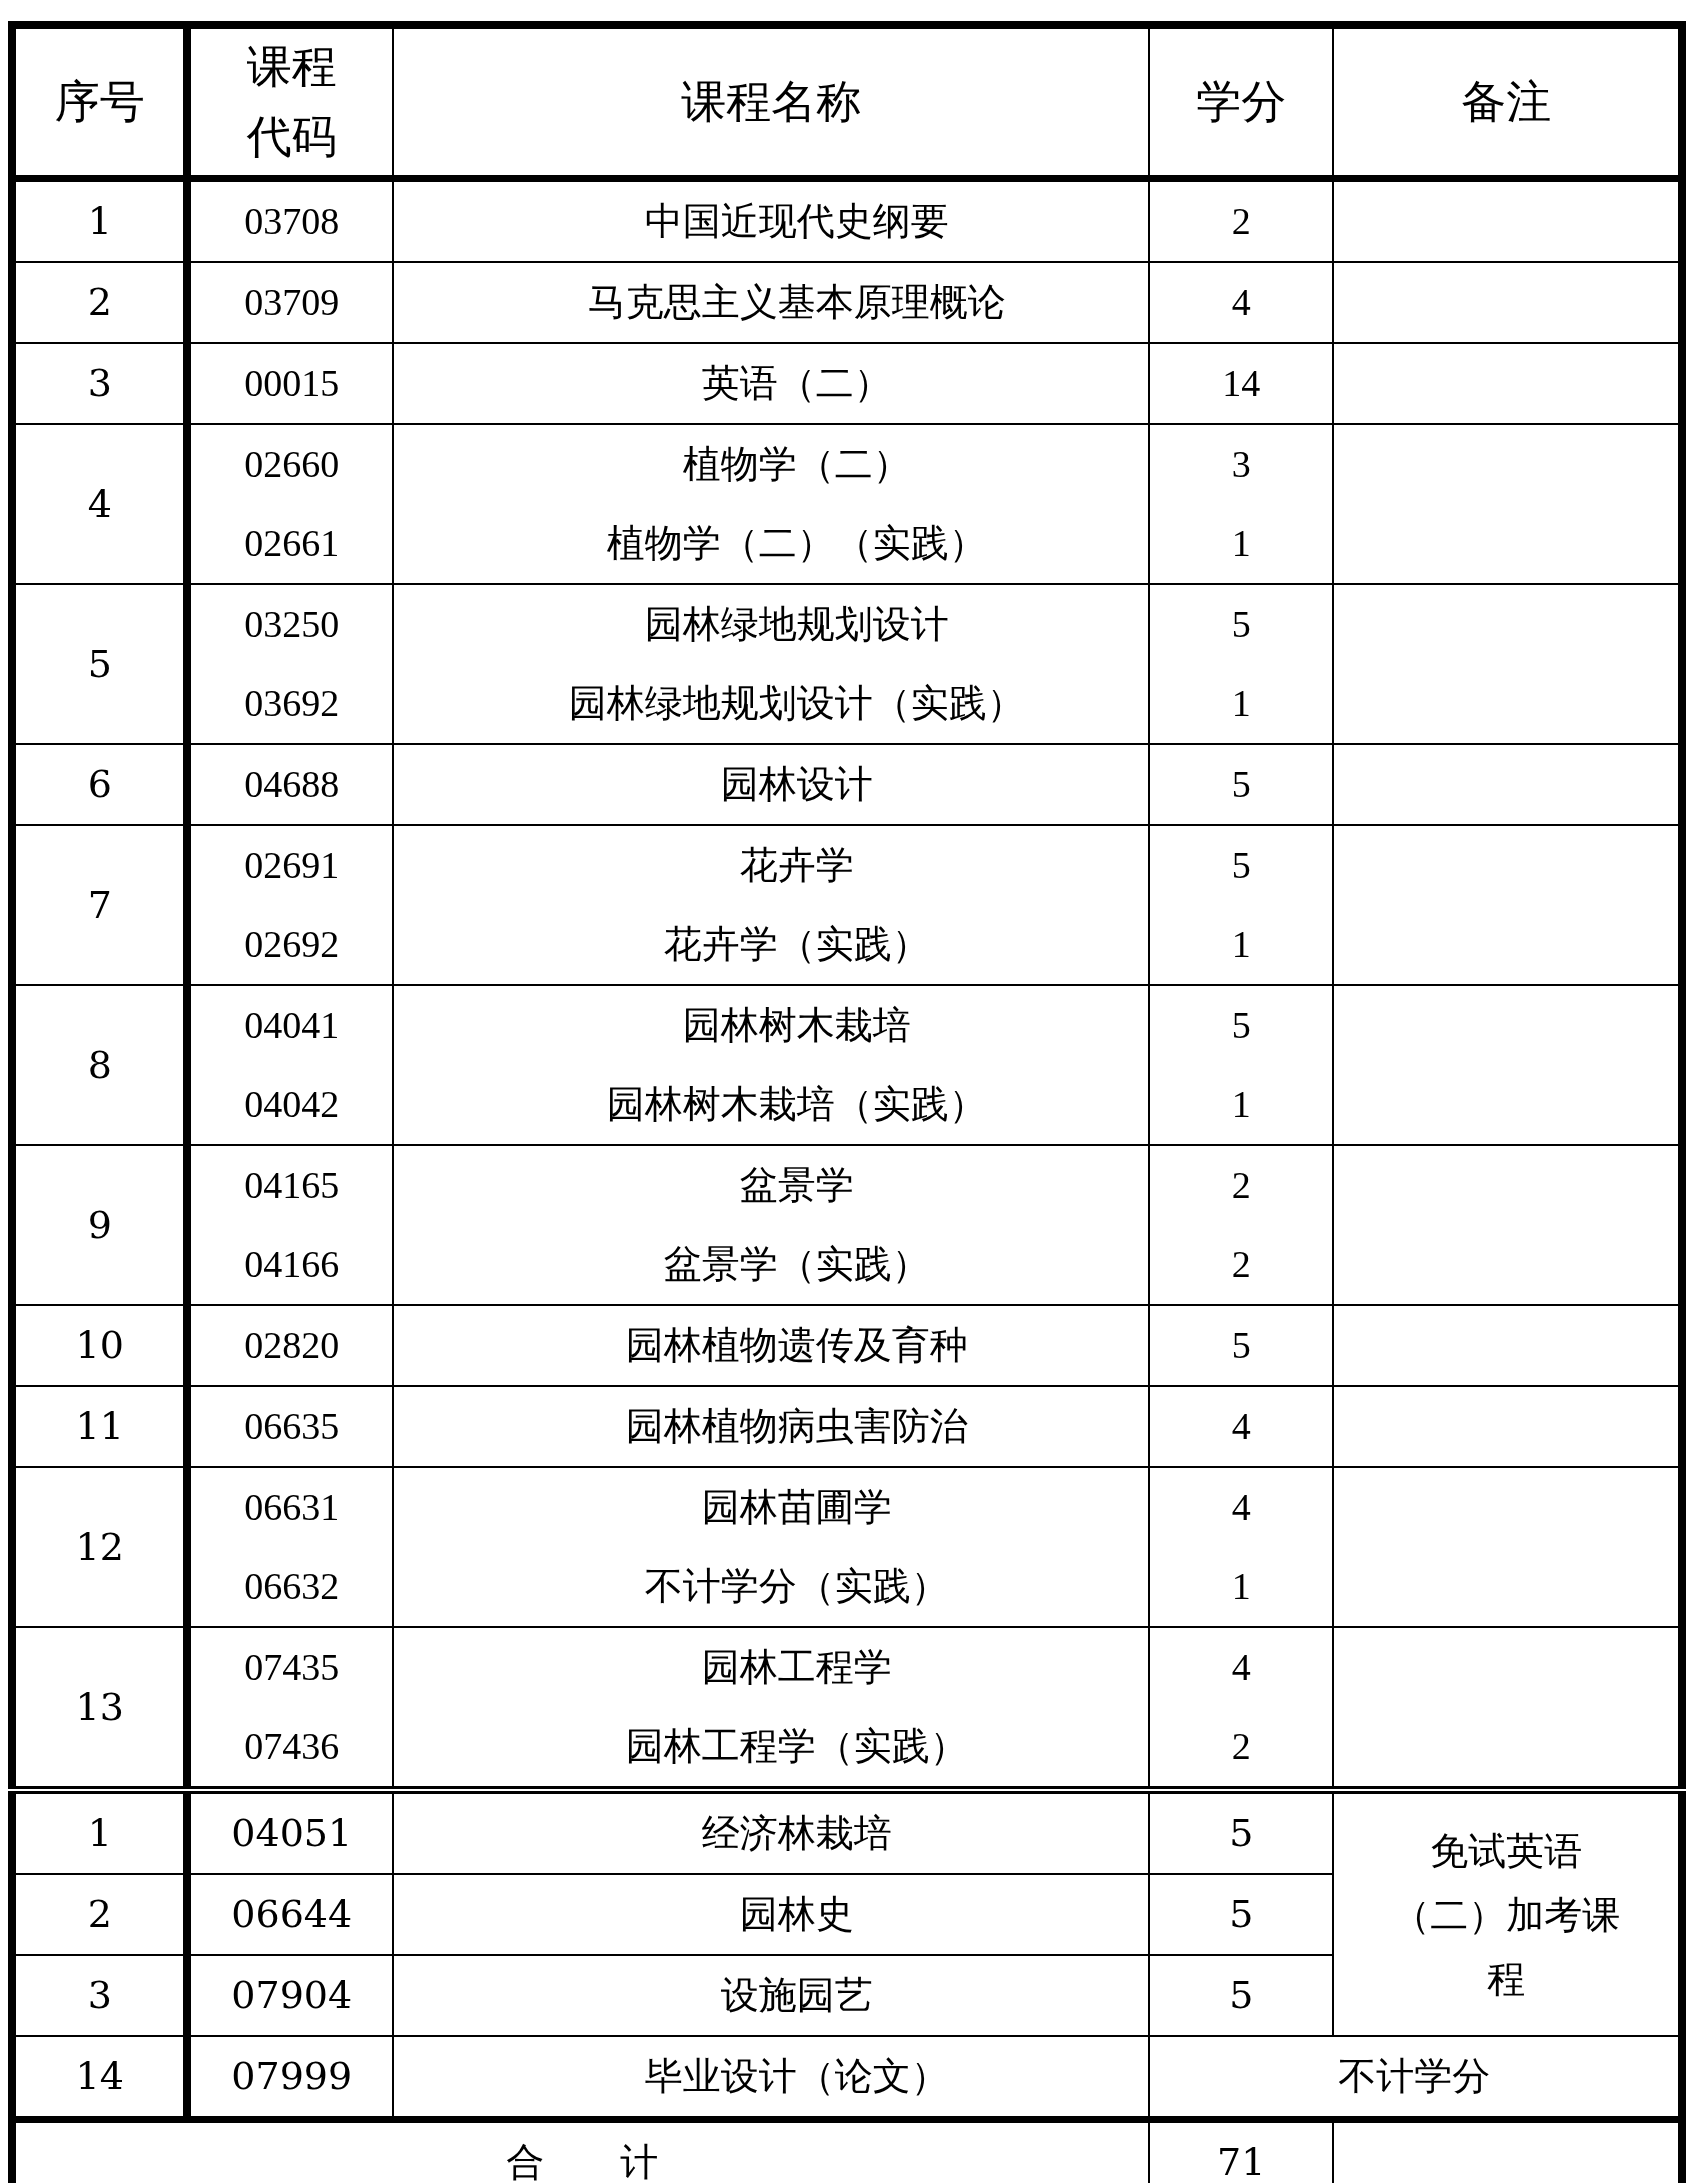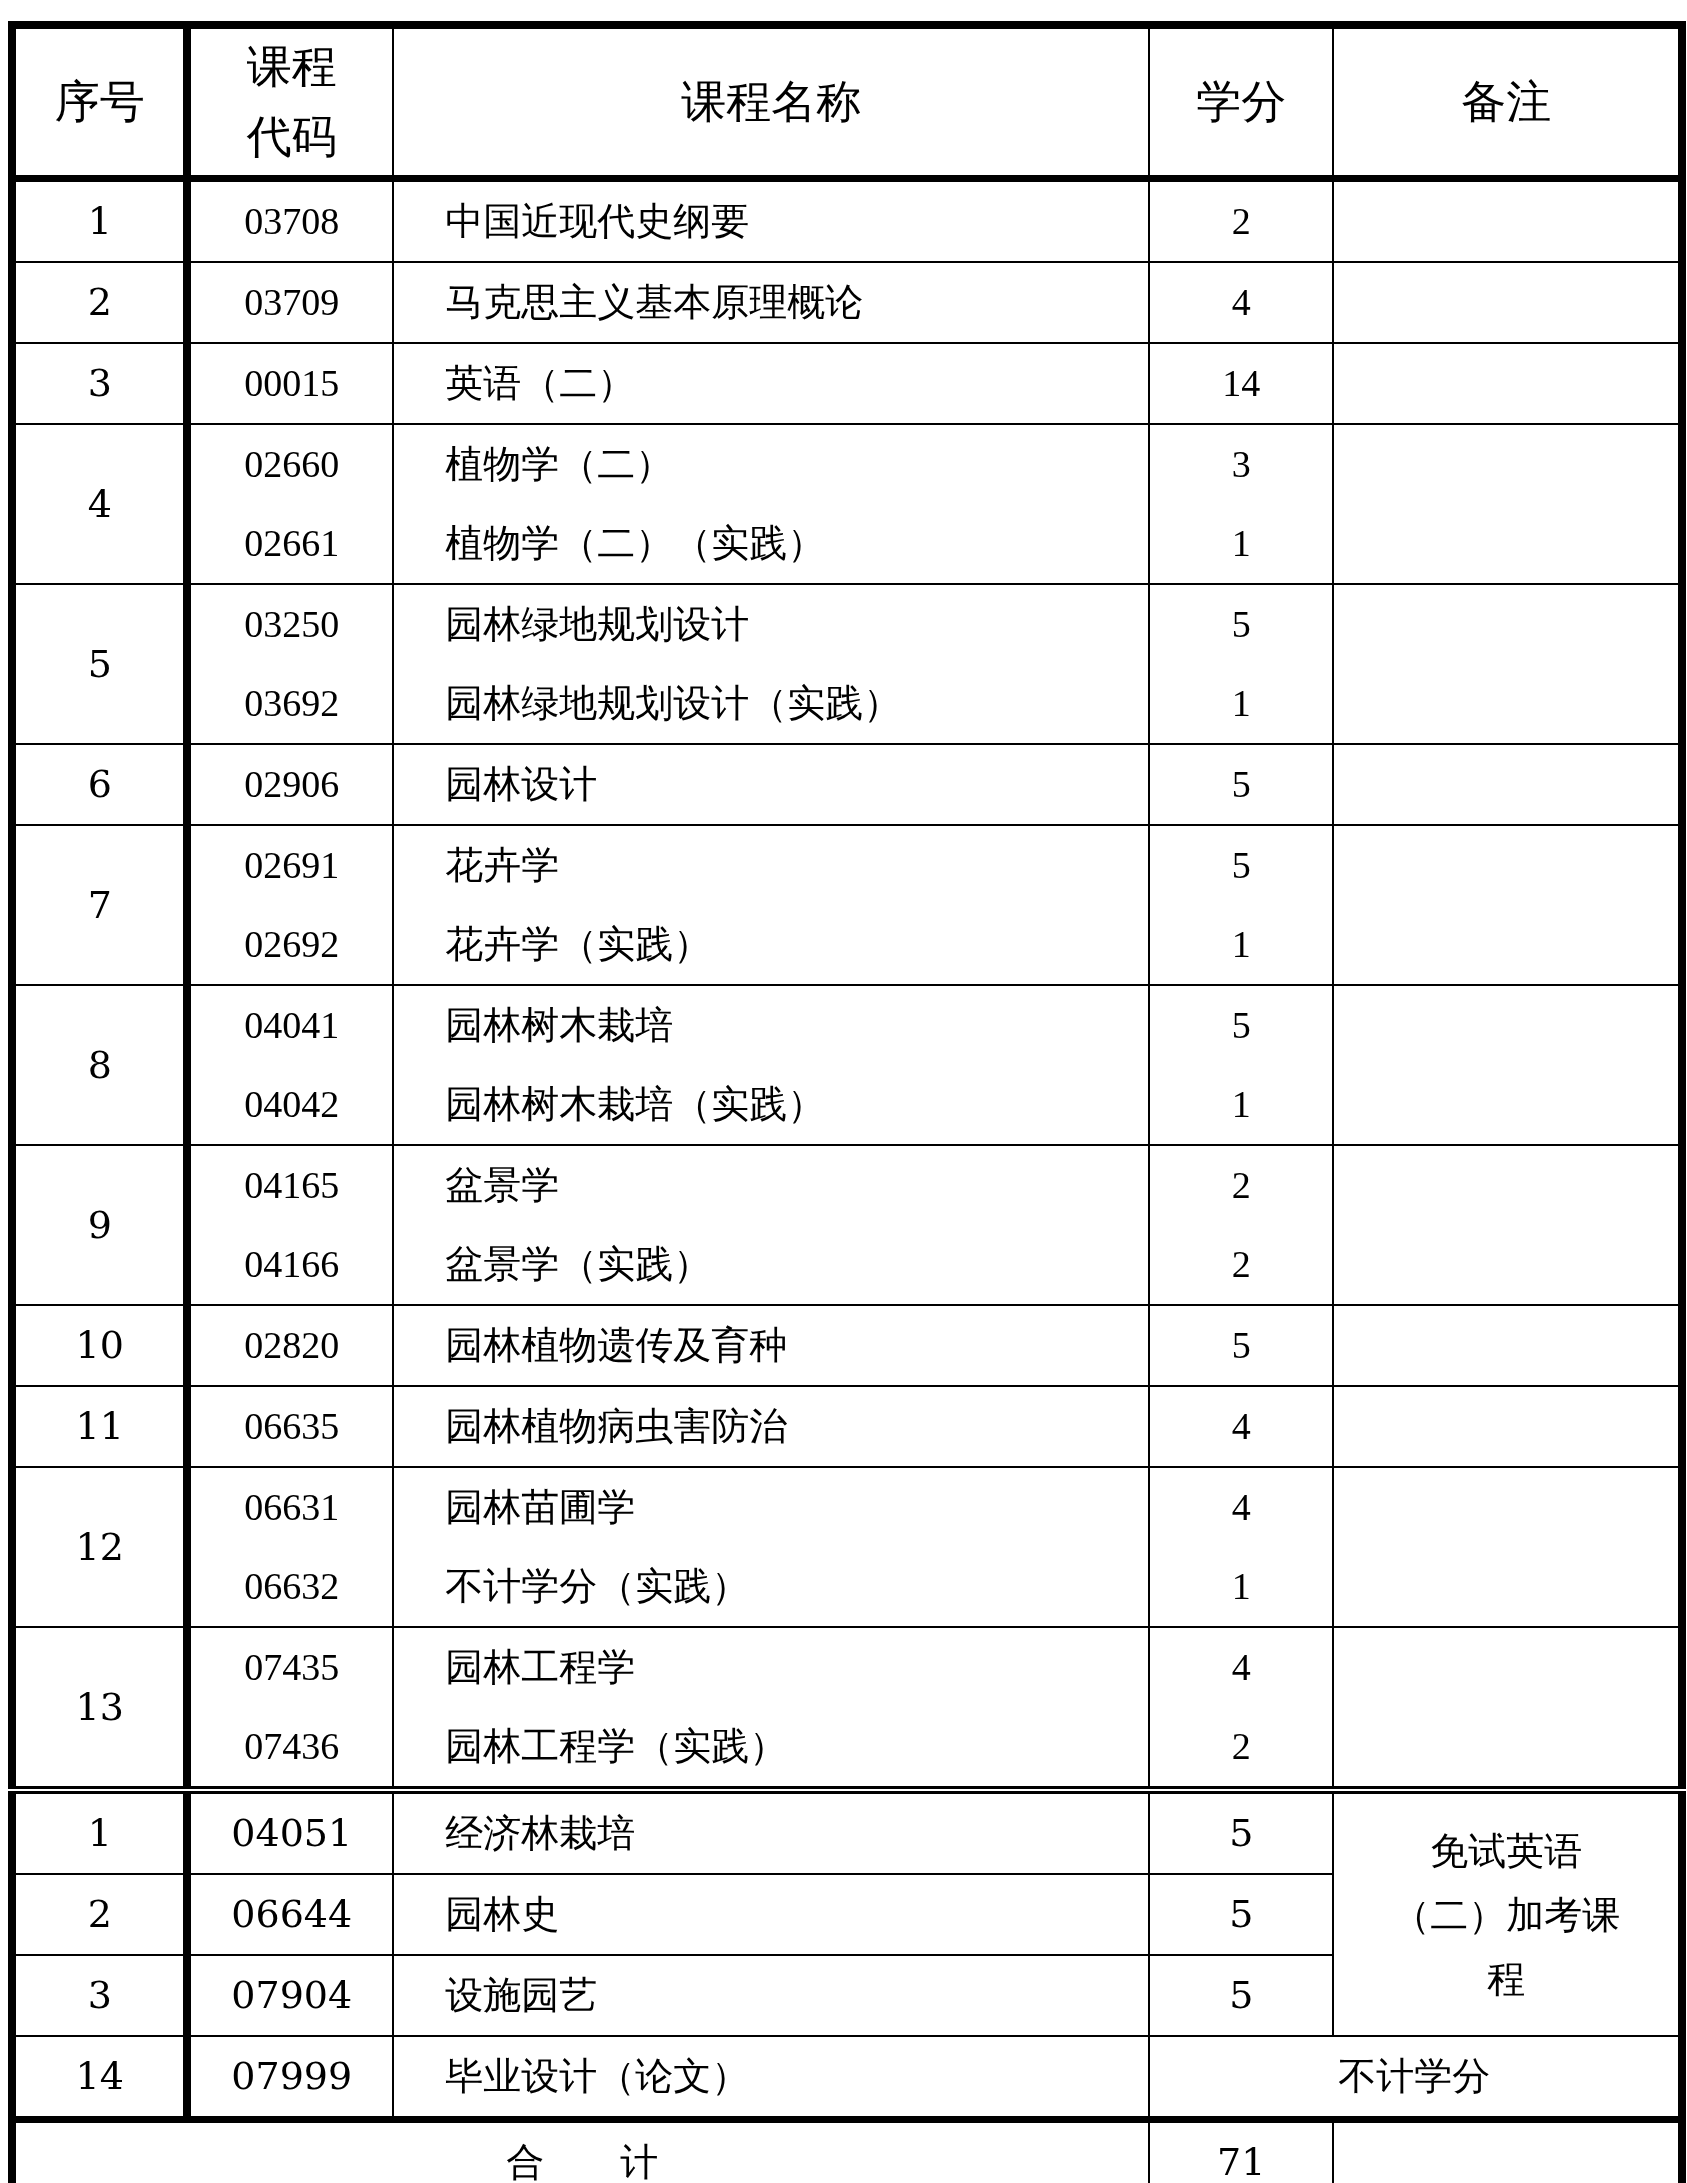--- a/index.html
+++ b/index.html
@@ -46,21 +46,21 @@
     font-weight: normal;
   }
   
   tr.single { height: 79px; }
   tr.group  { height: 157px; }
   tr.total-row { height: 79px; }
   
   .multi { white-space: pre-line; font-family: Liberation Serif, serif; }
   
   td.name {
-    text-align: left;
+    text-align: center;
     padding-left: 51px;
   }
   
   tr.sec-end td { border-bottom: 8.3px double #000000; }
   
   tr.thesis td { border-bottom-width: 7px; }
   td.remark-merged { line-height: 64px; }
 </style>
 </head>
 <body>
@@ -121,21 +121,21 @@
       <td class="multi">03250
 03692</td>
       <td class="name multi">园林绿地规划设计
 园林绿地规划设计（实践）</td>
       <td class="multi">5
 1</td>
       <td></td>
     </tr>
     <tr class="single">
       <td class="sep1">6</td>
-      <td class="multi">02906</td>
+      <td class="multi">04688</td>
       <td class="name multi">园林设计</td>
       <td class="multi">5</td>
       <td></td>
     </tr>
     <tr class="group">
       <td class="sep1">7</td>
       <td class="multi">02691
 02692</td>
       <td class="name multi">花卉学
 花卉学（实践）</td>

